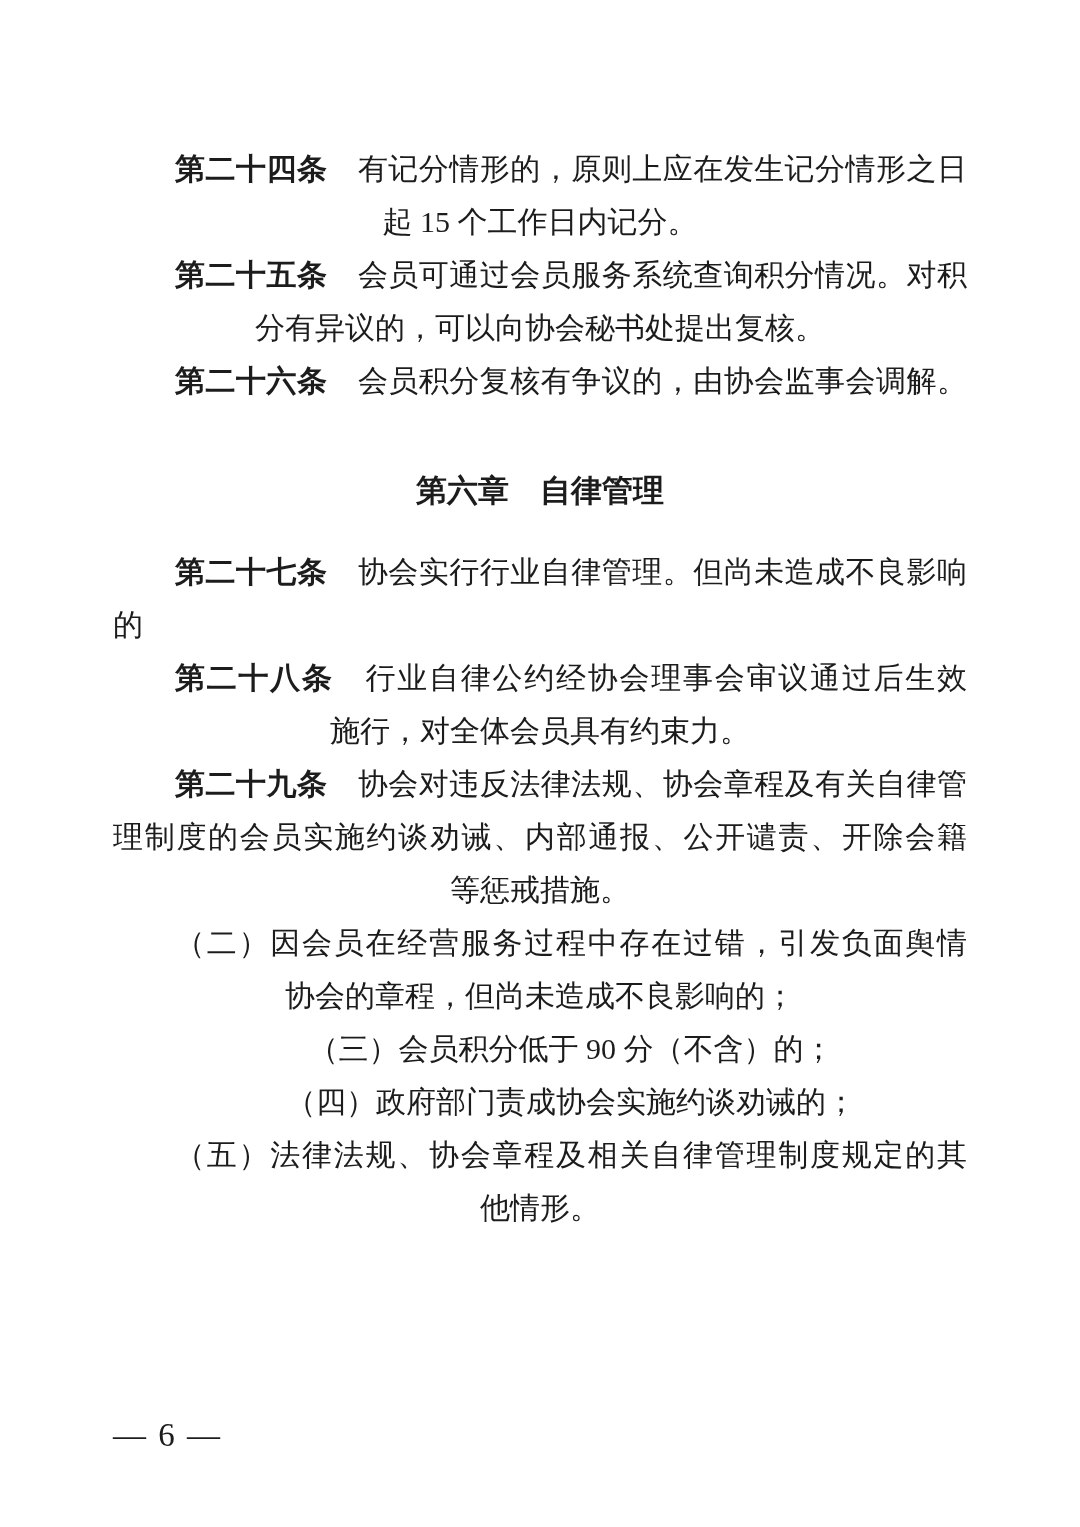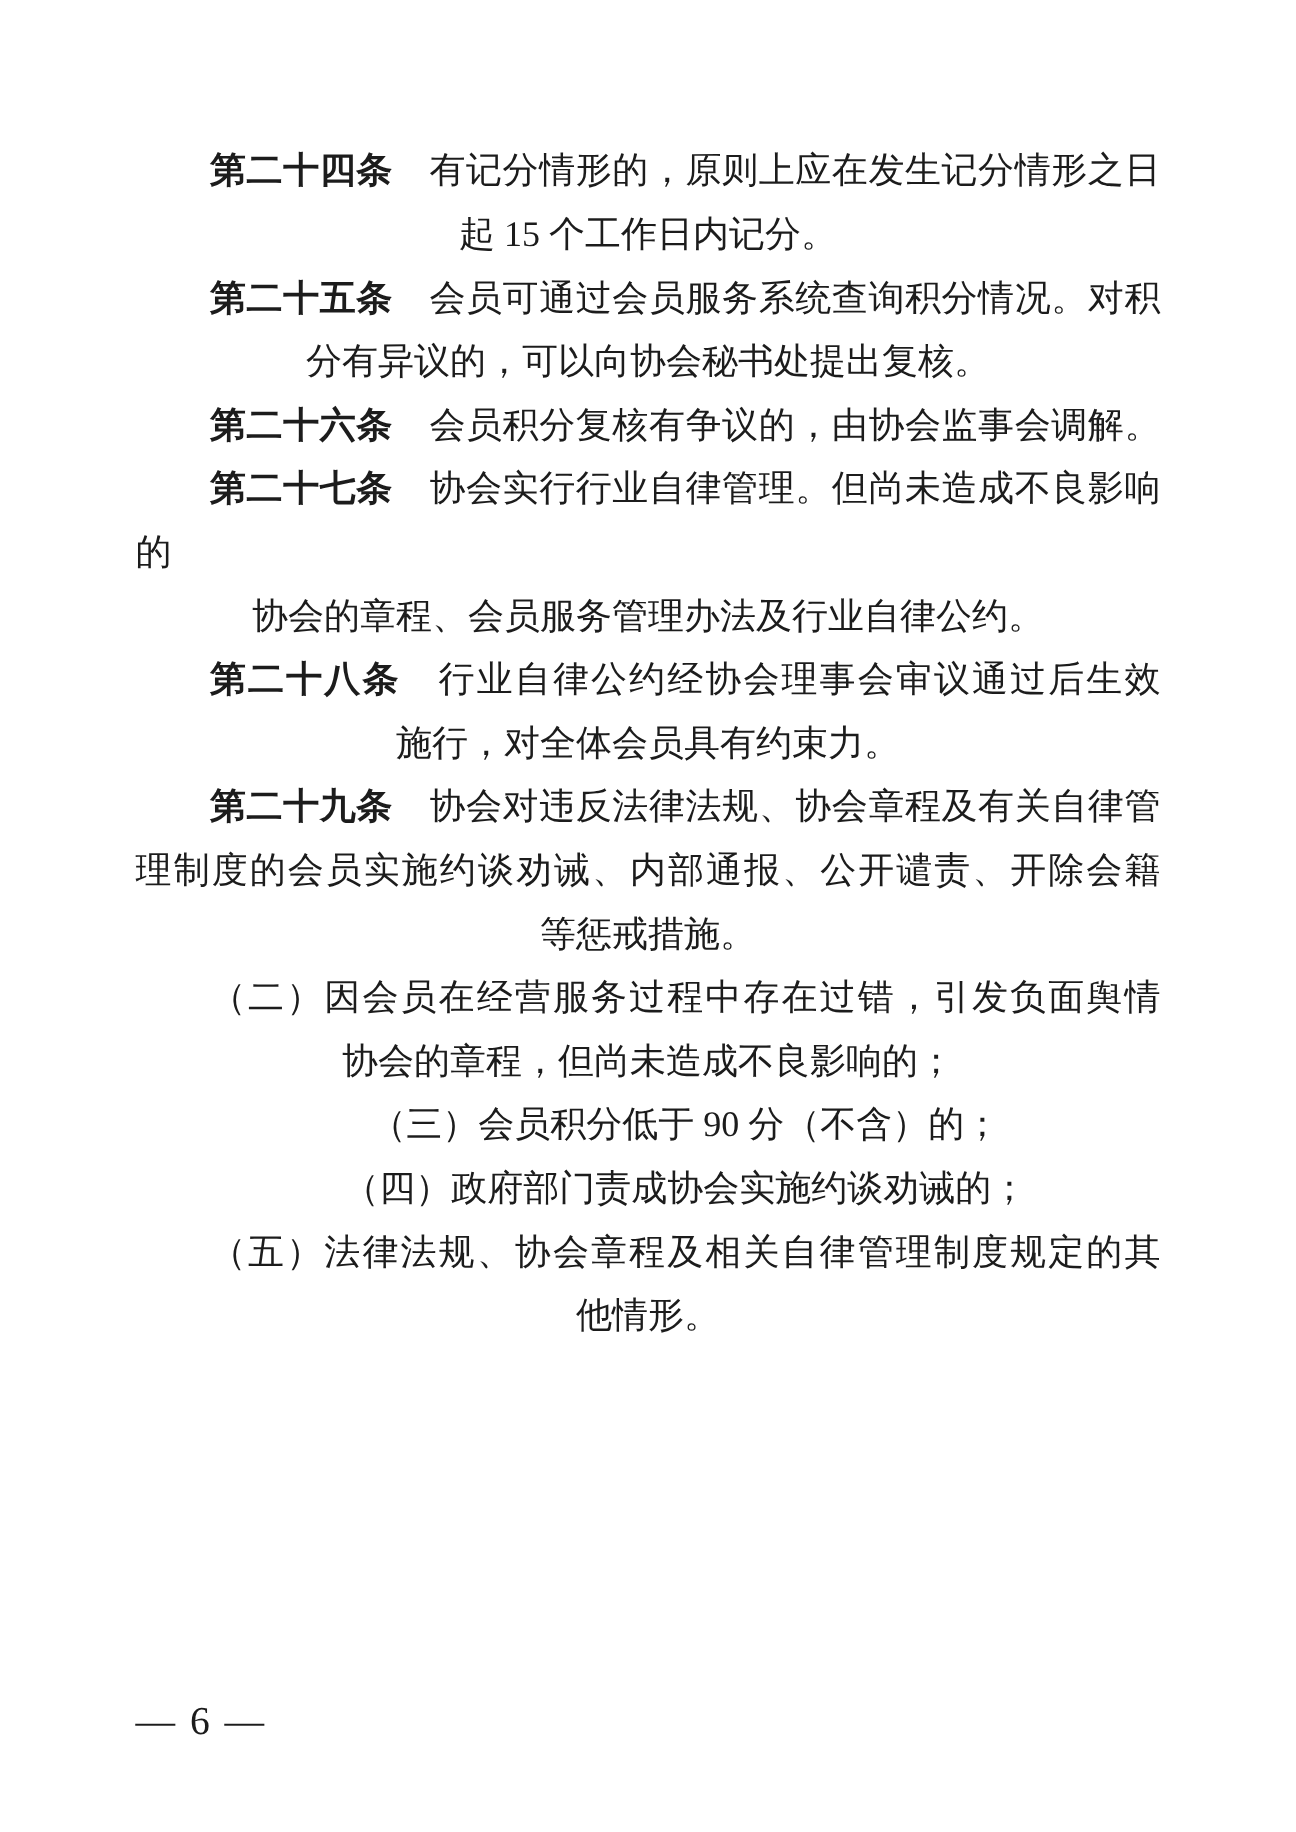--- a/index.html
+++ b/index.html
@@ -12,21 +12,21 @@
     width: 1080px;
     height: 1527px;
     background: #ffffff;
     color: #1c1c1c;
     font-family: "Liberation Serif", serif;
     overflow: hidden;
   }
   .doc-body {
     position: absolute;
     left: 113px;
-    top: 116px;
+    top: 142px;
     width: 854px;
     font-size: 30px;
     line-height: 53px;
   }
   .line {
     text-align: center;
     white-space: pre-wrap;
   }
   .line.just {
     text-align: justify;
@@ -61,22 +61,22 @@
 </head>
 <body>
 
 <div class="page">
   <div class="doc-body" id="doc-body">
       <div class="line indent just"><span class="b">第二十四条</span><span>　有记分情形的，原则上应在发生记分情形之日</span></div>
       <div class="line"><span>起 15 个工作日内记分。</span></div>
       <div class="line indent just"><span class="b">第二十五条</span><span>　会员可通过会员服务系统查询积分情况。对积</span></div>
       <div class="line"><span>分有异议的，可以向协会秘书处提出复核。</span></div>
       <div class="line indent just"><span class="b">第二十六条</span><span>　会员积分复核有争议的，由协会监事会调解。</span></div>
+      <div class="heading">第六章　自律管理</div>
       <div class="line indent just"><span class="b">第二十七条</span><span>　协会实行行业自律管理。但尚未造成不良影响的</span></div>
-      <div class="line"><span>协会的章程、会员服务管理办法及行业自律公约。</span></div>
       <div class="line indent just"><span class="b">第二十八条</span><span>　行业自律公约经协会理事会审议通过后生效</span></div>
       <div class="line"><span>施行，对全体会员具有约束力。</span></div>
       <div class="line indent just"><span class="b">第二十九条</span><span>　协会对违反法律法规、协会章程及有关自律管</span></div>
       <div class="line just"><span>理制度的会员实施约谈劝诫、内部通报、公开谴责、开除会籍</span></div>
       <div class="line"><span>等惩戒措施。</span></div>
       <div class="line indent just"><span>（二）因会员在经营服务过程中存在过错，引发负面舆情</span></div>
       <div class="line"><span>协会的章程，但尚未造成不良影响的；</span></div>
       <div class="line indent"><span>（三）会员积分低于 90 分（不含）的；</span></div>
       <div class="line indent"><span>（四）政府部门责成协会实施约谈劝诫的；</span></div>
       <div class="line indent just"><span>（五）法律法规、协会章程及相关自律管理制度规定的其</span></div>

